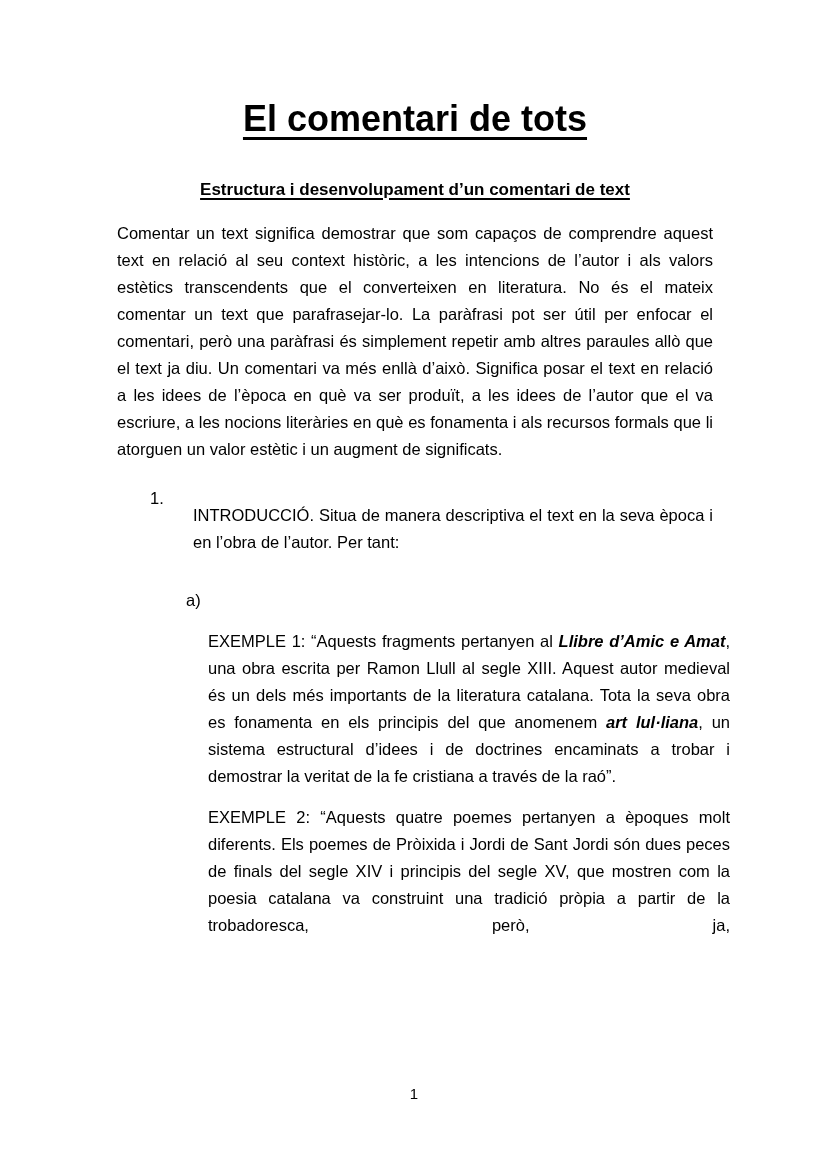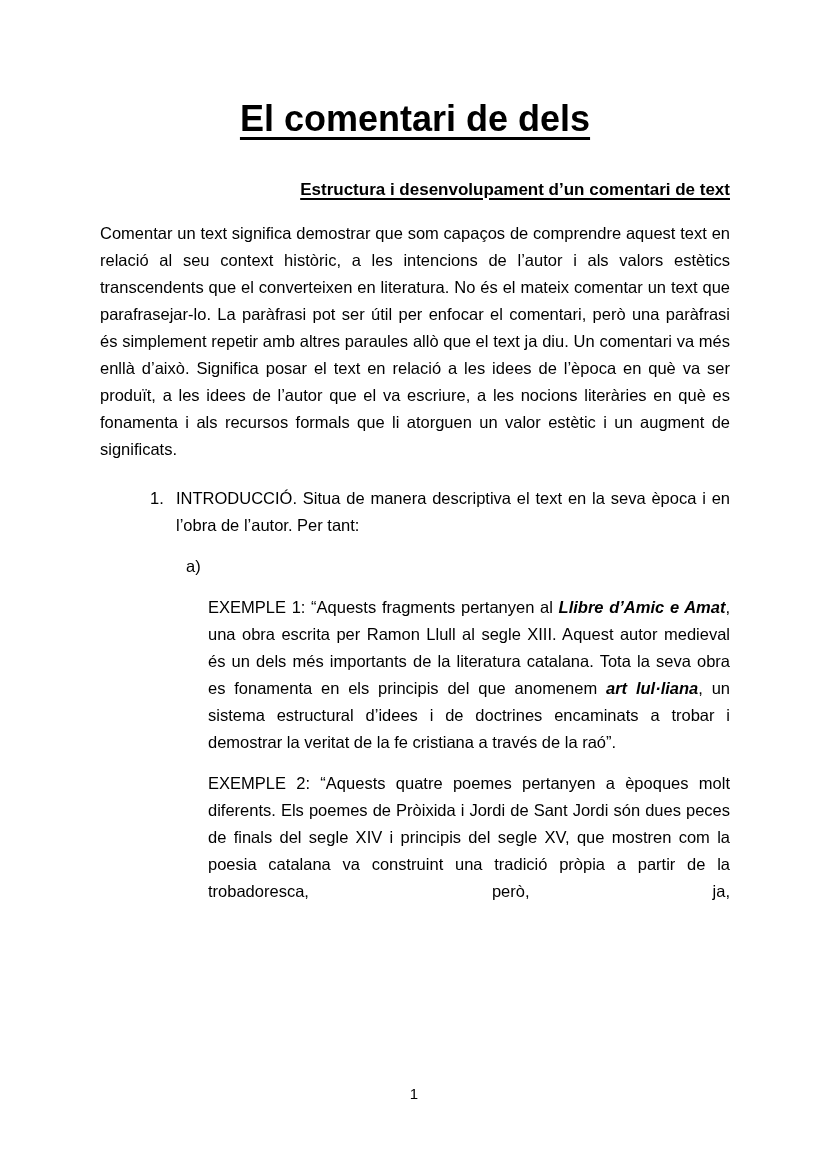--- a/index.html
+++ b/index.html
@@ -24,27 +24,27 @@
     text-align: center;
     text-decoration: underline;
     text-decoration-thickness: 3px;
     text-underline-offset: 6px;
     margin: 40px 0 0 0;
   }
   .doc-subtitle {
     font-size: 17px;
     line-height: 24px;
     font-weight: 700;
-    text-align: right;
+    text-align: center;
     text-decoration: underline;
     text-decoration-thickness: 2px;
     text-underline-offset: 3px;
     margin: 38px 0 0 0;
   }
-  p { margin: 0; }
+  p { margin: 17px; }
   .para { text-align: justify; }
   .para-intro { margin-top: 18px; }
   .para-formula { margin-top: 20px; text-indent: 48px; }
   .num-item {
     display: flex;
     margin: 22px 0 0 50px;
     text-align: justify;
   }
   .num-item .marker { width: 26px; flex: 0 0 26px; }
   .num-item .item-text { flex: 1 1 auto; }
@@ -68,21 +68,21 @@
     text-align: center;
     font-size: 15px;
     line-height: 18px;
   }
 </style>
 </head>
 <body>
 
 <div class="page">
 
-  <h1 class="doc-title">El comentari de dels</h1>
+  <h1 class="doc-title">El comentari de tots</h1>
 
   <h2 class="doc-subtitle">Estructura i desenvolupament d’un comentari de text</h2>
 
   <p class="para para-intro">Comentar un text significa demostrar que som capaços de comprendre aquest text en relació al seu context històric, a les intencions de l’autor i als valors estètics transcendents que el converteixen en literatura. No és el mateix comentar un text que parafrasejar-lo. La paràfrasi pot ser útil per enfocar el comentari, però una paràfrasi és simplement repetir amb altres paraules allò que el text ja diu. Un comentari va més enllà d’això. Significa posar el text en relació a les idees de l’època en què va ser produït, a les idees de l’autor que el va escriure, a les nocions literàries en què es fonamenta i als recursos formals que li atorguen un valor estètic i un augment de significats.</p>
 
 
   <div class="num-item">
     <span class="marker">1.</span>
     <p class="item-text"><strong>INTRODUCCIÓ</strong><span>. Situa de manera descriptiva el text en la seva època i en l’obra de l’autor. Per tant:</span></p>
   </div>

